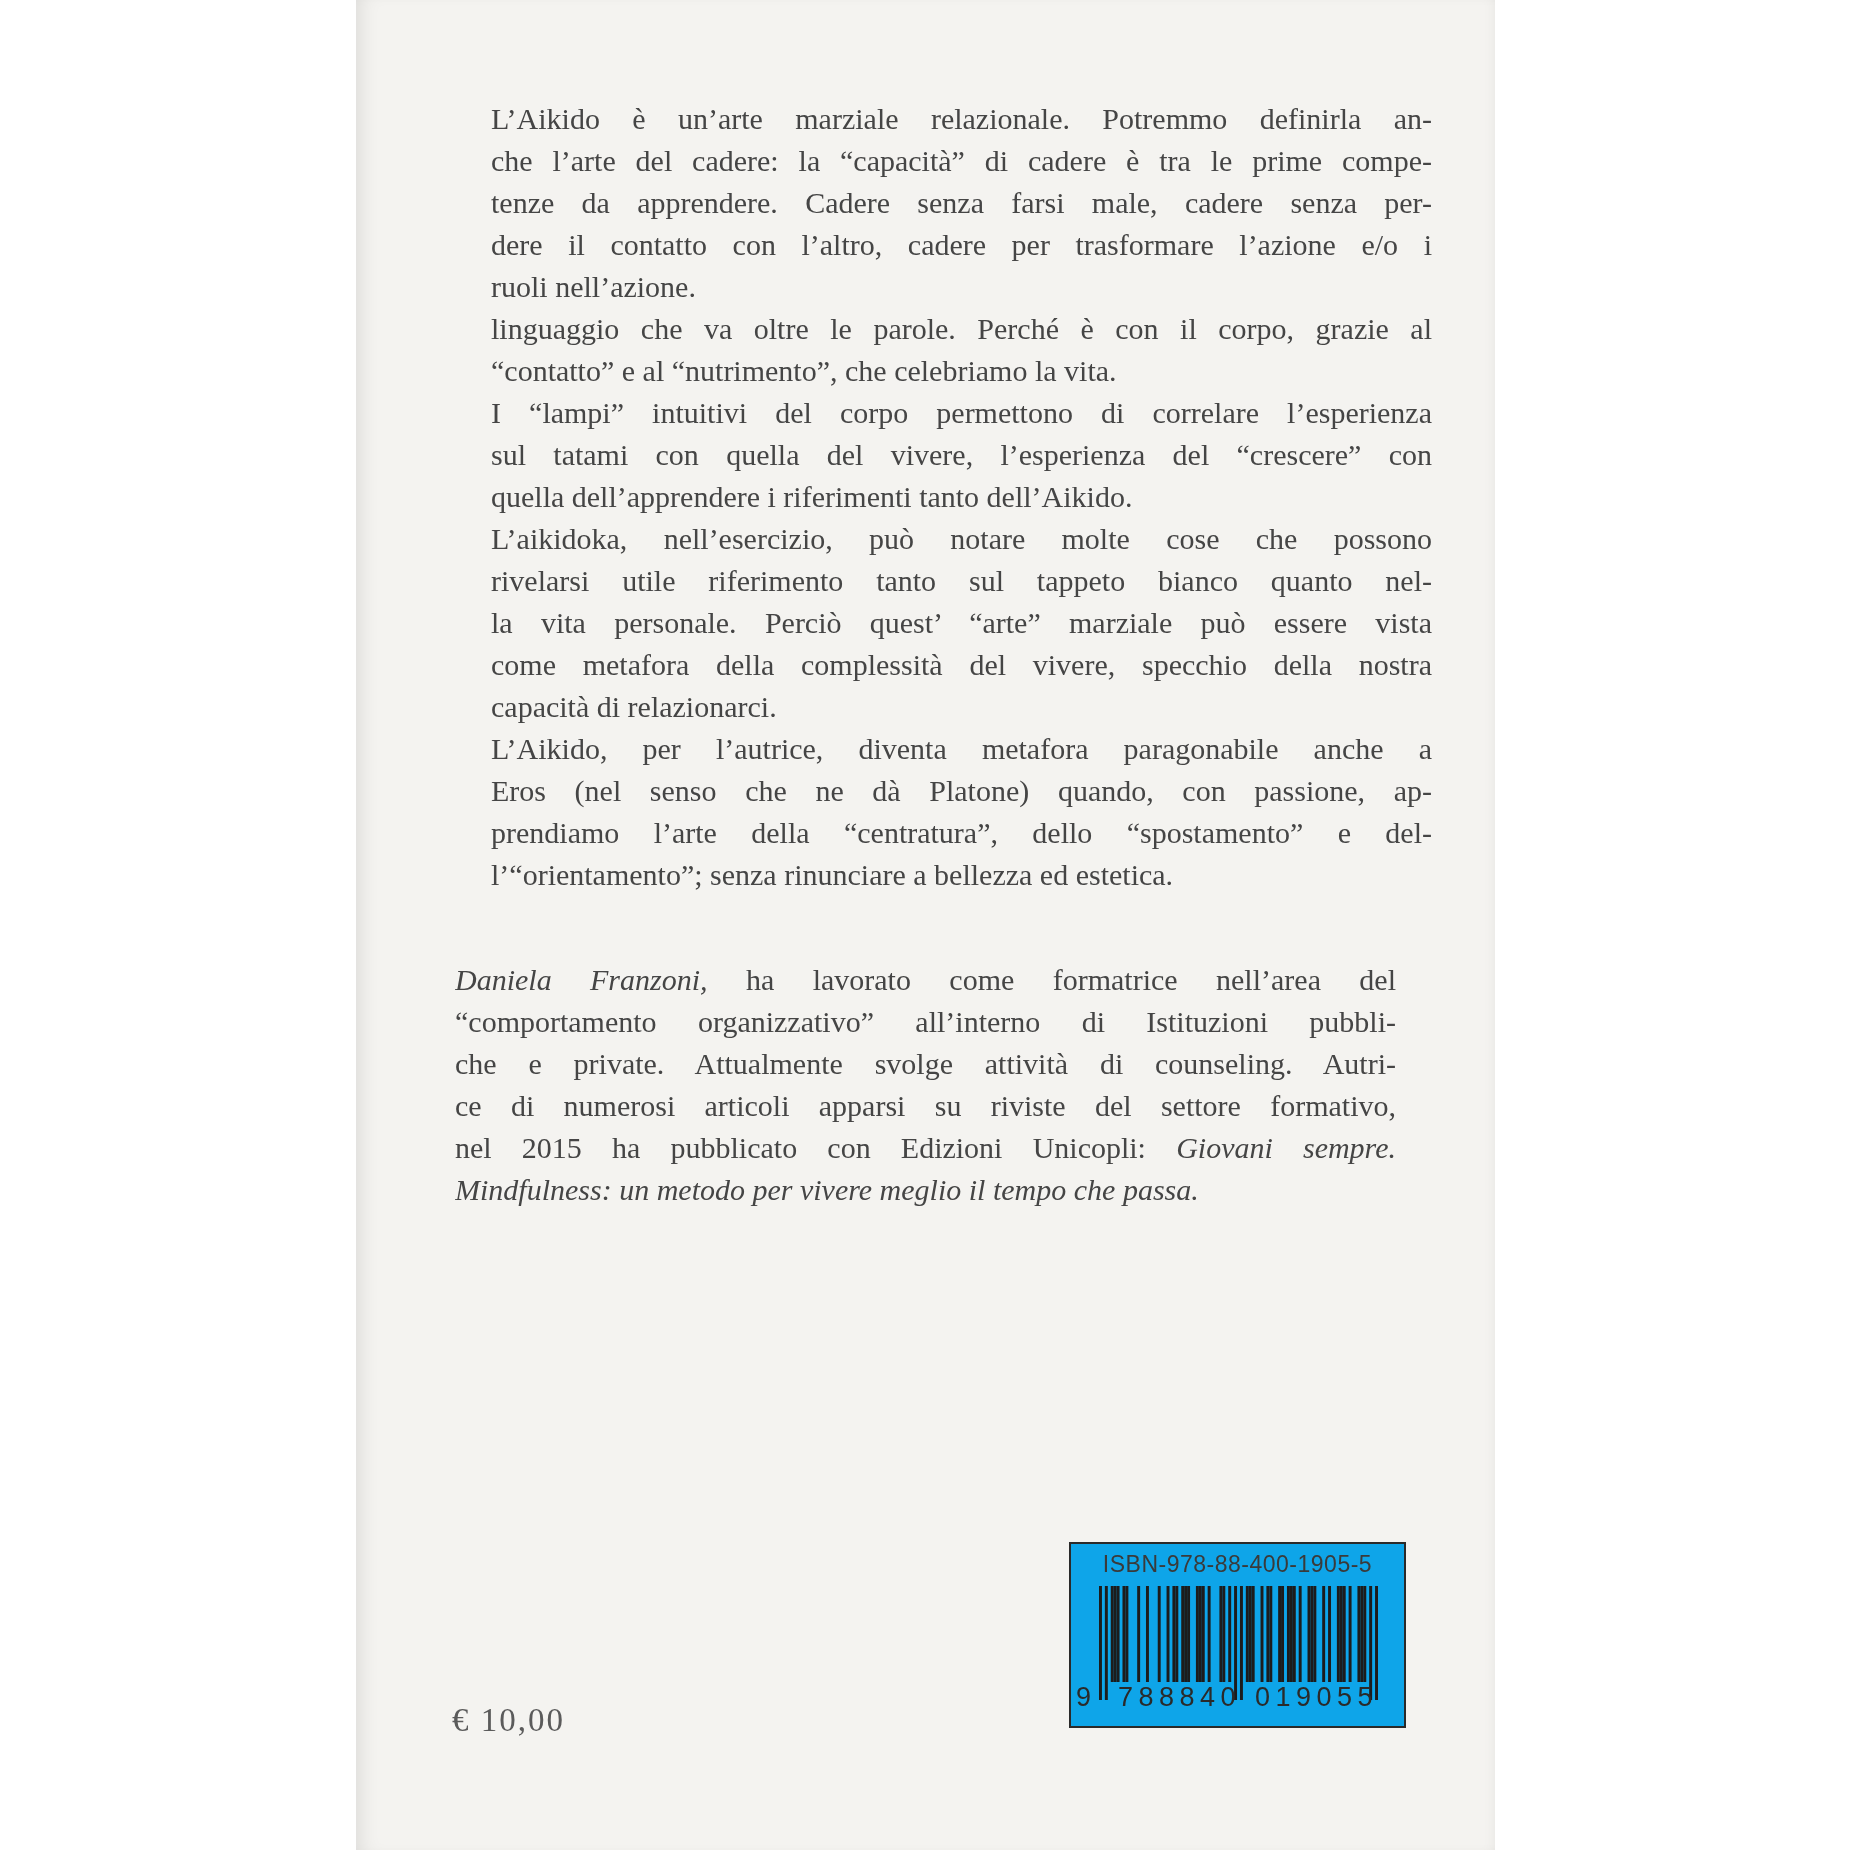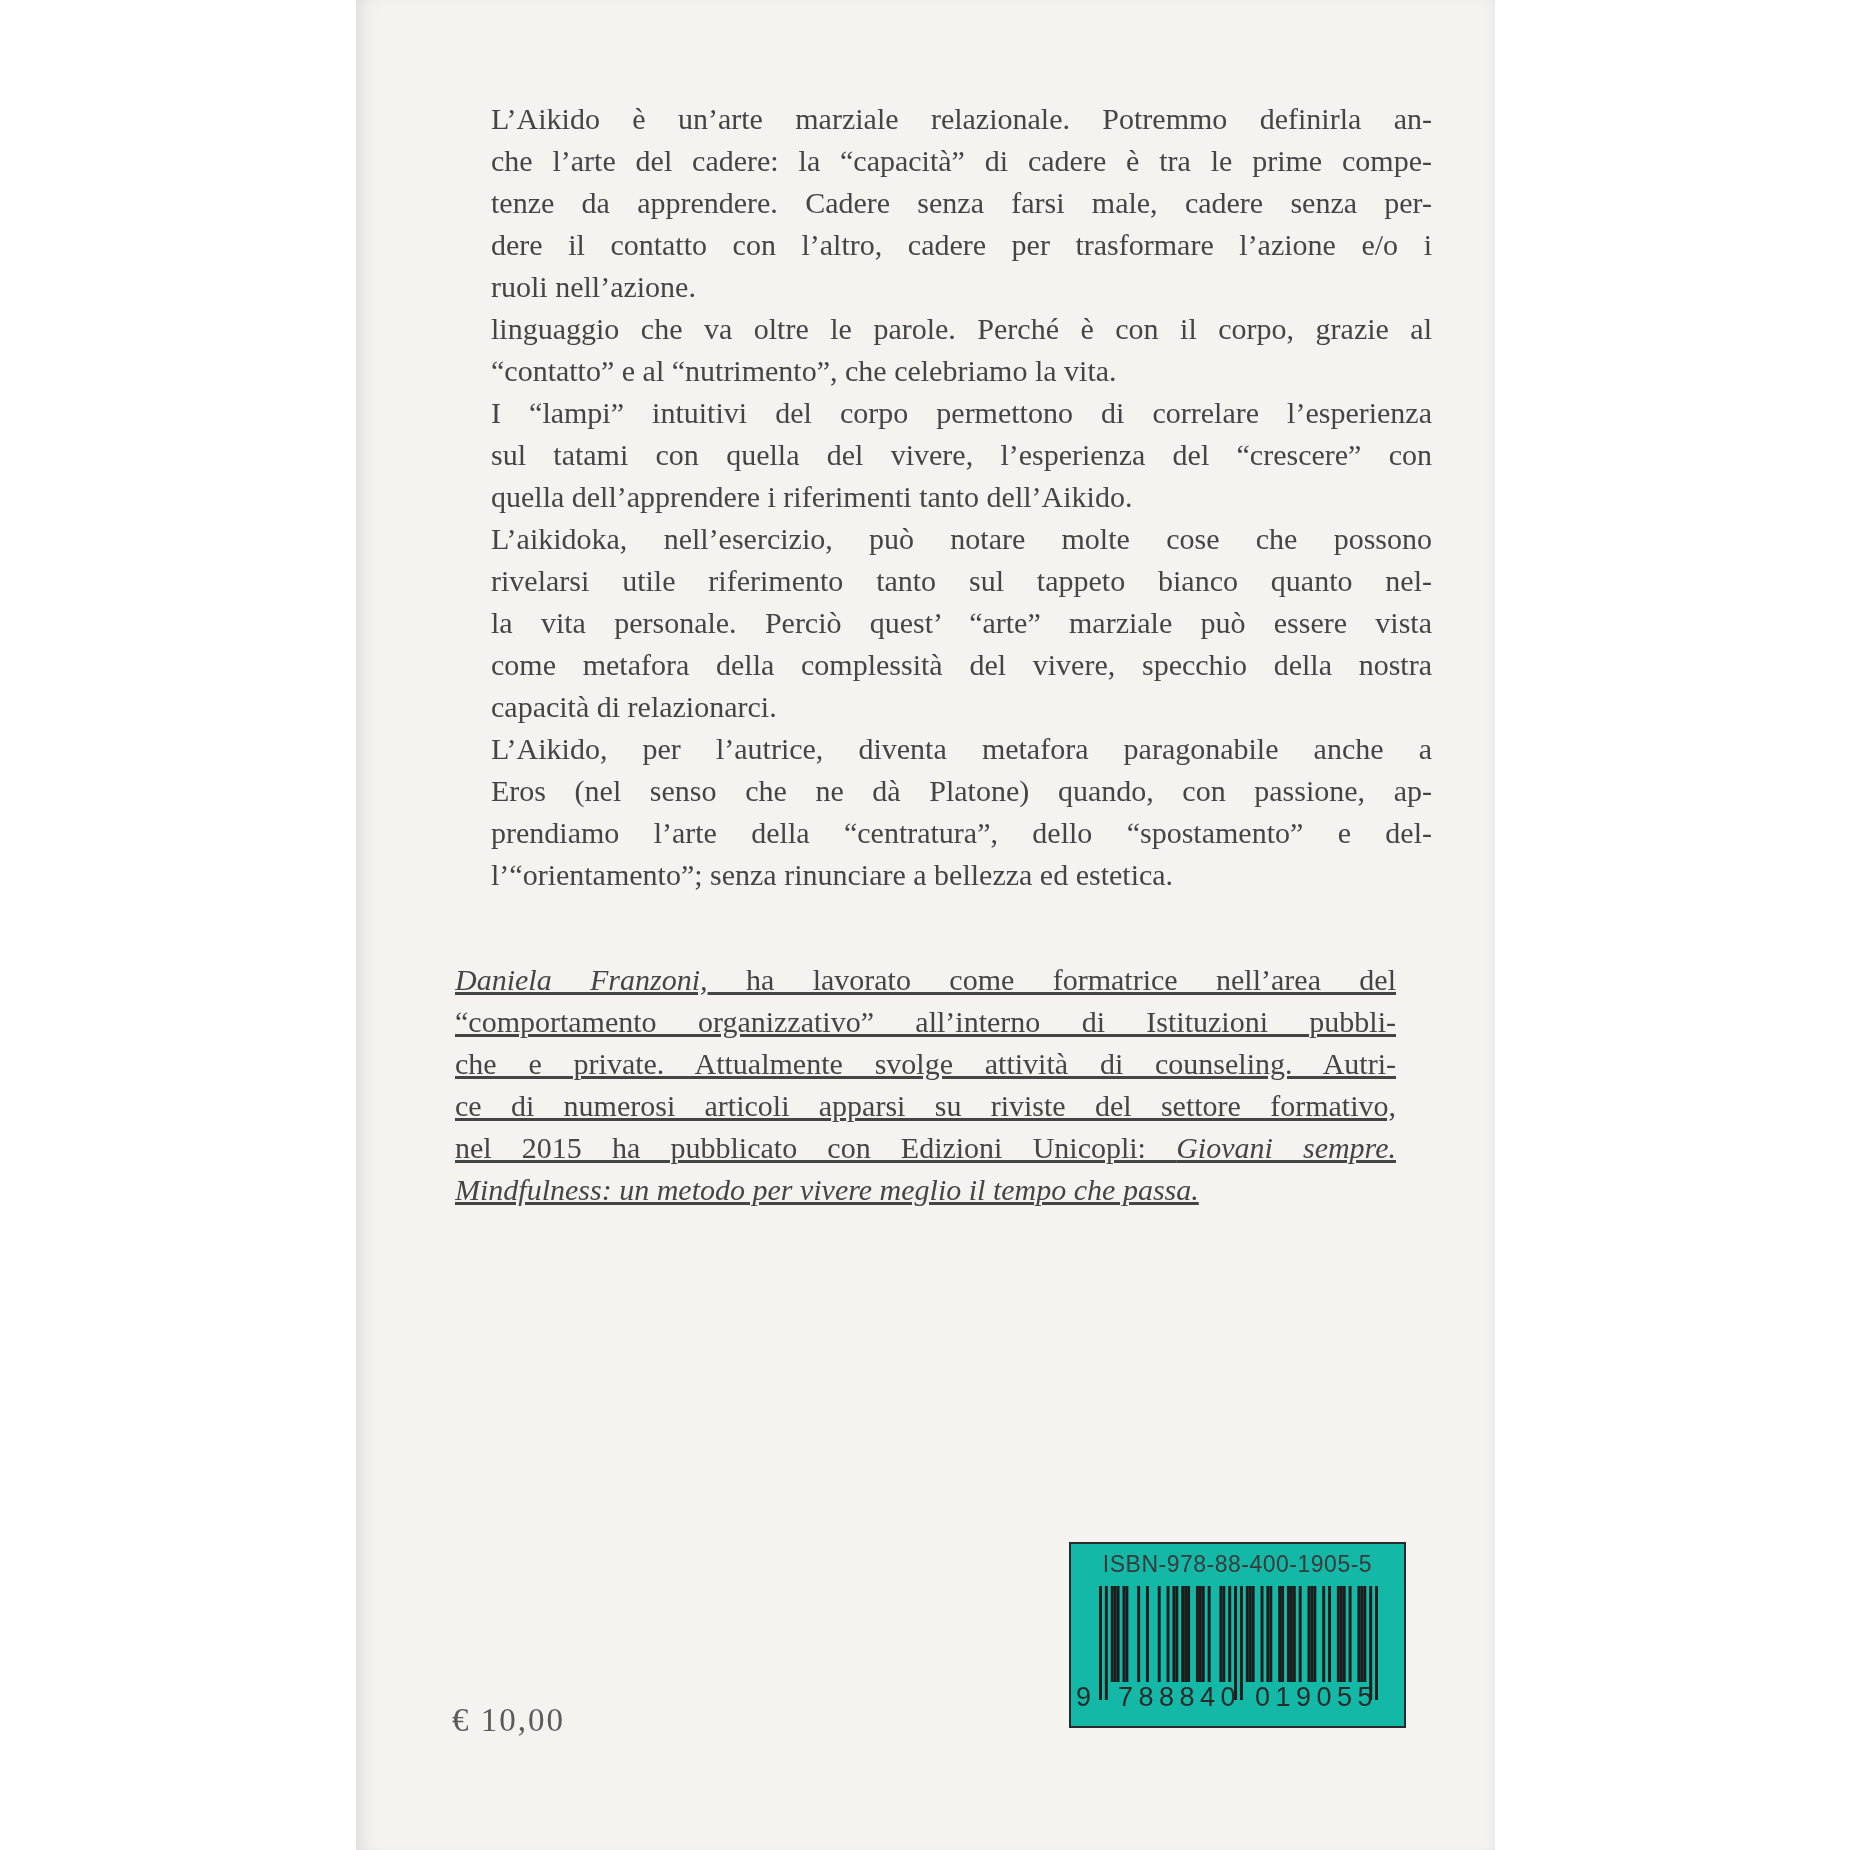--- a/index.html
+++ b/index.html
@@ -13,32 +13,32 @@
     background:#f4f3f0;
     box-shadow: inset 16px 0 20px -12px rgba(0,0,0,0.10),
                 inset -8px 0 14px -9px rgba(0,0,0,0.07);
   }
   .text-block {
     position:absolute; left:455px; top:98px; width:941px;
     color:#454545; font-size:30px; line-height:42px;margin-left:36px;
   }
   .author-block {
     position:absolute; left:455px; top:959px; width:941px;
-    color:#454545; font-size:30px; line-height:42px;text-decoration:underline;
+    color:#454545; font-size:30px; line-height:42px;
   }
   .tline { text-align:justify; text-align-last:justify; height:42px; overflow:hidden; }
   .tline.endline { text-align:left; text-align-last:left; }
   .it { font-style:italic; }
   .price {
     position:absolute; left:452px; top:1702px;
     font-size:33px; color:#5b5b5b; letter-spacing:2px;
   }
   .barcode-box {
     position:absolute; left:1069px; top:1542px; width:337px; height:186px;
-    background:#14b8a6; border:2px solid #2a2a2a; box-sizing:border-box;
+    background:#0ea5e9; border:2px solid #2a2a2a; box-sizing:border-box;
   }
   .bc-label {
     margin-top:7px; text-align:center;
     font-family:"Liberation Sans", sans-serif;
     font-size:23px; color:#3a3a3a; letter-spacing:0.5px; white-space:nowrap;
   }
   .bc-bars { position:absolute; left:28px; top:42px; width:279px; height:114px; }
   .bc-digit {
     position:absolute; top:138px;
     font-family:"Liberation Sans", sans-serif;

